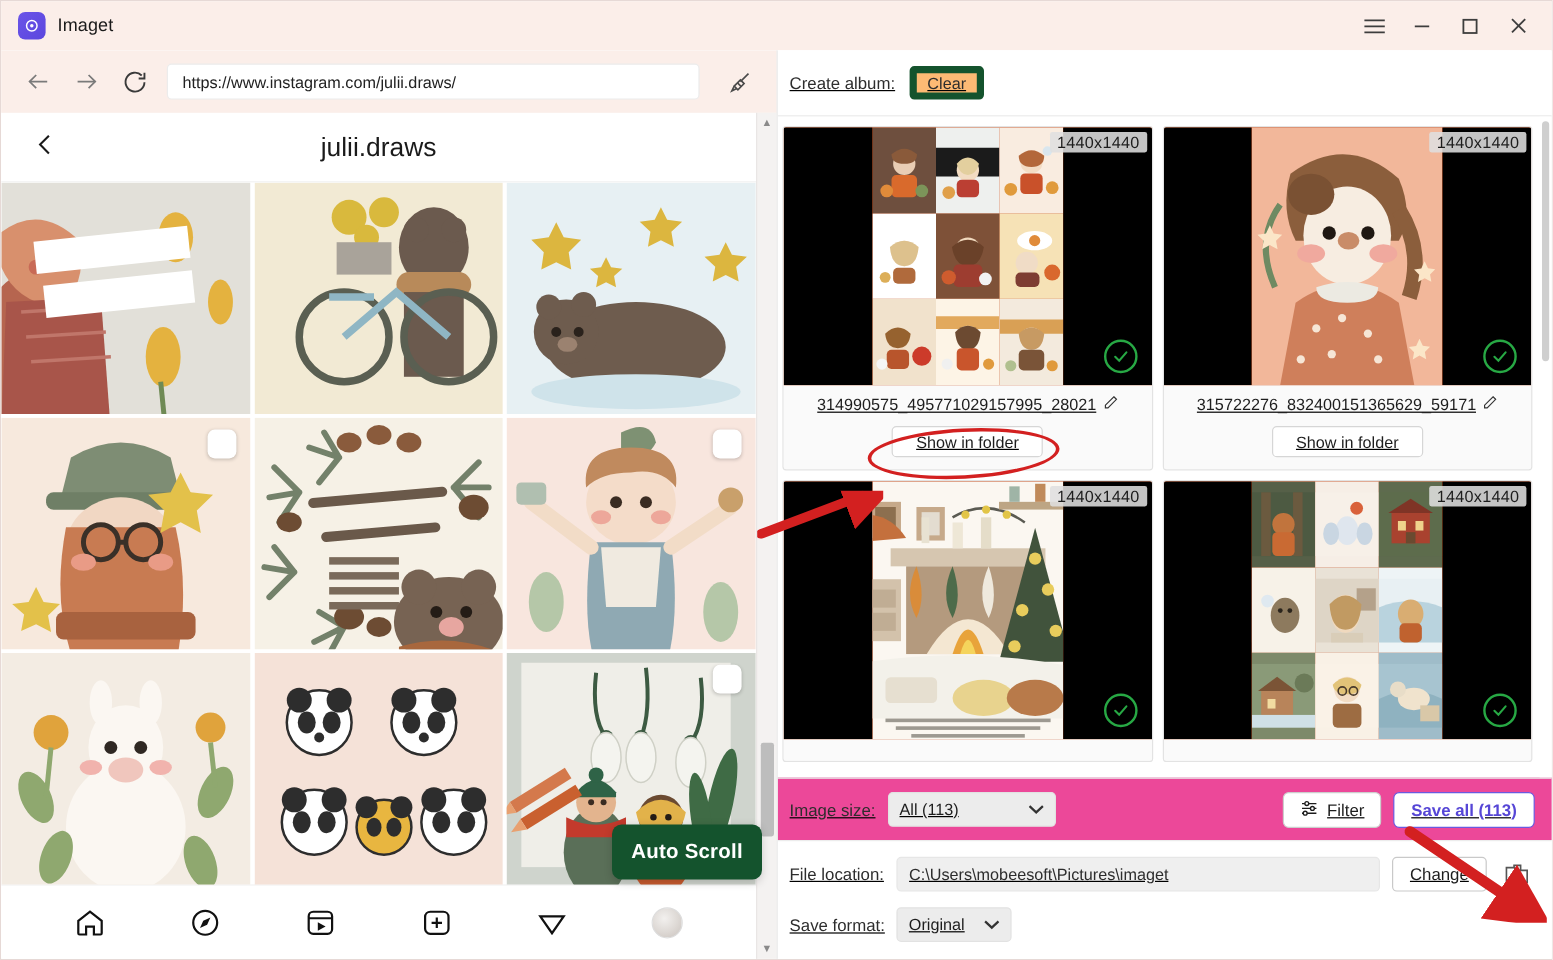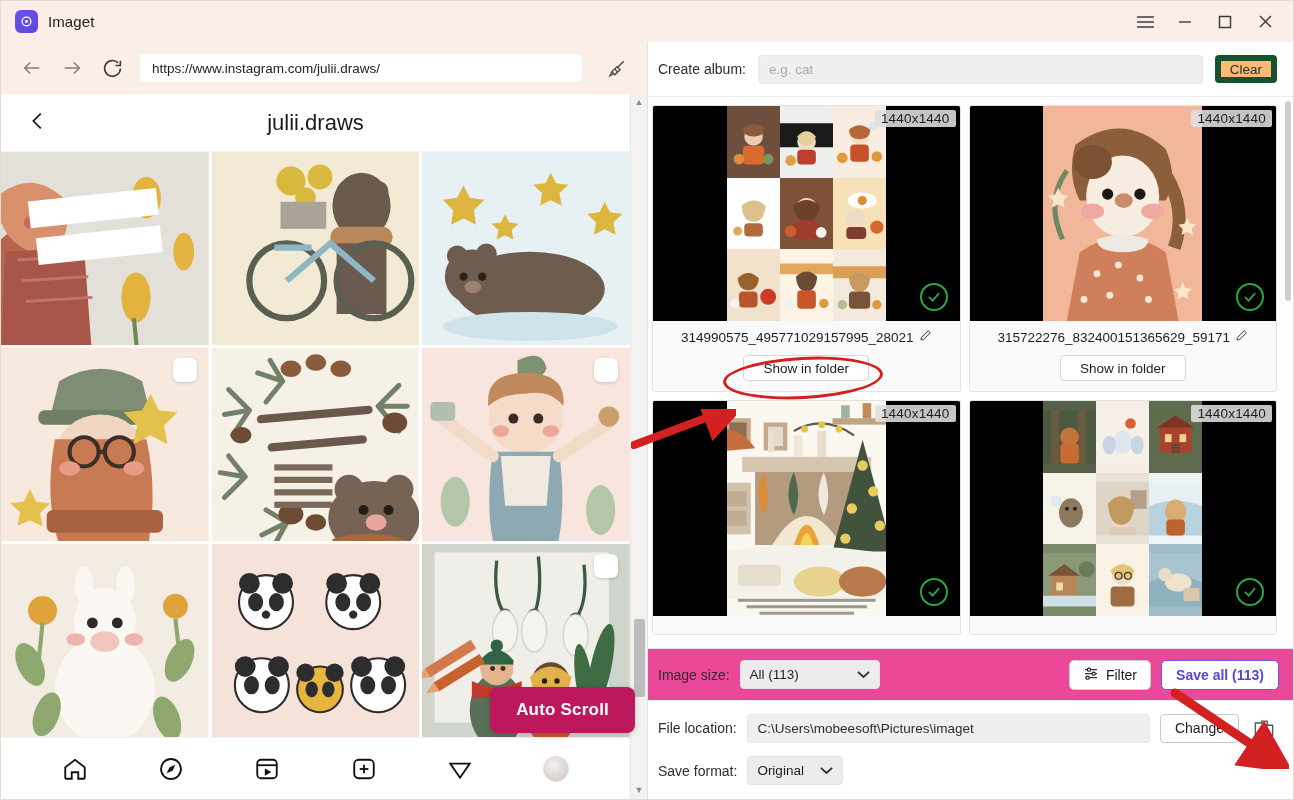--- a/index.html
+++ b/index.html
@@ -101,22 +101,22 @@
     padding: 0 26px; border-top: 1px solid #f2f2f2;
   }
   .ig-nav .nv { color: #111; display:flex; align-items:center; justify-content:center;}
   .ig-avatar {
     width: 26px; height: 26px; border-radius: 50%;
     background: radial-gradient(circle at 40% 35%, #f2f0ee 0%, #ddd8d4 55%, #c9c2bd 100%);
     border: 1px solid #ddd;
   }
   .autoscroll {
     position: absolute; right: 12px; bottom: 66px;
-    background: #be185d; color: #fff;
-    padding: 13px 26px; border-radius: 8px;
+    background: #14532d; color: #fff;
+    padding: 13px 16px; border-radius: 8px;
     font-size: 17px; font-weight: 700; letter-spacing: .2px;
     box-shadow: 0 2px 7px rgba(0,0,0,.16);
     z-index: 6; white-space: nowrap;
   }
 
   
   .lscroll {
     width: 17px; flex: 0 0 17px; background: #f4f2f1;
     border-left: 1px solid #e9e6e5;
     display: flex; flex-direction: column; align-items: center;
@@ -125,21 +125,21 @@
   }
   .lscroll .arr { color:#8a8a8a; font-size:9px; line-height:1; }
   .lscroll .thumb {
     position: absolute; left: 3px; width: 11px;
     top: 525px; height: 78px; background: #bdbdbd; border-radius: 2px;
   }
 
   
   .right {
     flex: 1 1 auto; display: flex; flex-direction: column;
-    background: #fff; min-width: 0; min-height: 0;
+    background: #fff; min-width: 0; min-height: 0; text-decoration: underline;
   }
   .album-row {
     height: 55px; flex: 0 0 55px;
     display: flex; align-items: center; gap: 12px;
     padding: 0 16px 0 10px;
     background: #fff; border-bottom: 1px solid #ececec;
   }
   .album-label { font-size: 14px; color: #2d2d2d; white-space: nowrap;}
   .album-input {
     flex: 1 1 auto; height: 29px; background: #efefef;
@@ -666,23 +666,20 @@
           <div class="thumb"></div>
           <div class="arr">▼</div>
         </div>
       </div>
     </div>
 
     <div class="right">
 
       <div class="album-row">
         <div class="album-label">Create album:</div>
-        <div class="album-input">
-          <span>e.g. cat</span>
-        </div>
         <div class="btn-clear">Clear</div>
       </div>
 
       <div class="cards-area">
         <div class="cards-scroll">
           <div class="cards-grid">
 
             <div class="card">
               <div class="card-thumb">
                 <div class="pillar l"></div>

